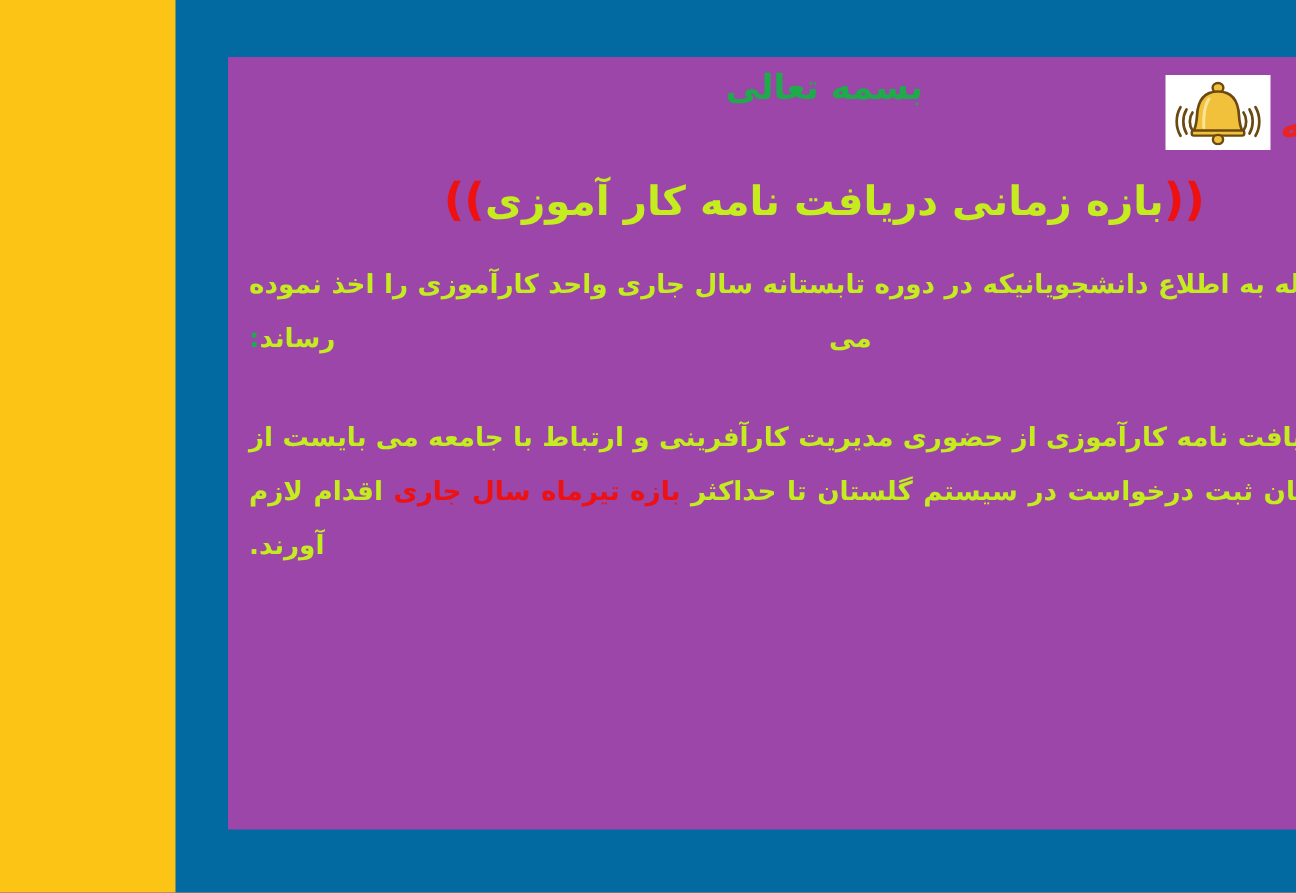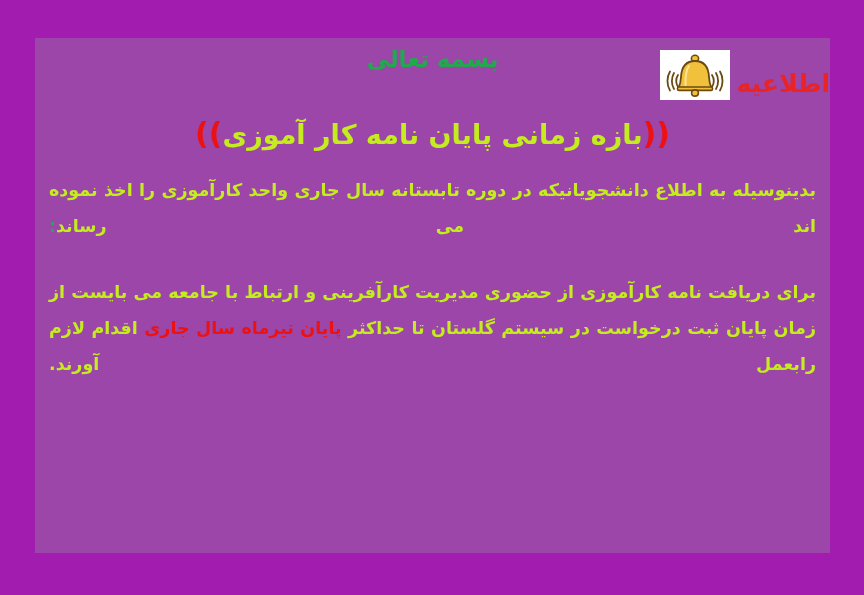--- a/index.html
+++ b/index.html
@@ -10,23 +10,23 @@
   body {
     width: 864px;
     height: 595px;
     background: #fcc515;
     font-family: "DejaVu Sans", "Liberation Sans", sans-serif;
     overflow: hidden;
   }
 
   .page {
     position: relative;
-    width: 864px;
+    width: 747px;
     height: 595px;
-    background: #a21caf;
+    background: #0369a1;
   }
 
   
   .panel {
     position: absolute;
     left: 35px;
     top: 38px;
     width: 795px;
     height: 515px;
     background: #9b46a8;
@@ -156,29 +156,29 @@
 
             <ellipse cx="30" cy="40" rx="3.4" ry="3.1" fill="#f2c13c" stroke="#6b4a12" stroke-width="1.6"></ellipse>
 
             <path d="M24 13 C21 17 20.3 24 20.5 32" fill="none" stroke="#fde39a" stroke-width="2" stroke-linecap="round"></path>
           </svg>
         </div>
       </div>
     </div>
 
     <div class="title">
-      <span class="quote">((</span><span>بازه زمانی پایان نامه کار آموزی</span><span class="quote">))</span>
+      <span class="quote">((</span><span>بازه زمانی دریافت نامه کار آموزی</span><span class="quote">))</span>
     </div>
 
     <div class="body">
 
       <p class="para"><span>بدینوسیله به اطلاع دانشجویانیکه در دوره تابستانه سال جاری واحد کارآموزی را اخذ</span> <span>نموده اند می رساند</span><span class="green-dark">:</span></p>
 
       <div class="spacer-18"></div>
 
-      <p class="para"><span>برای دریافت نامه کارآموزی از حضوری مدیریت کارآفرینی و ارتباط با جامعه می بایست از زمان پایان ثبت درخواست در سیستم گلستان تا حداکثر</span> <span class="red">پایان تیرماه سال جاری</span> <span>اقدام لازم رابعمل آورند.</span></p>
+      <p class="para"><span>برای دریافت نامه کارآموزی از حضوری مدیریت کارآفرینی و ارتباط با جامعه می بایست از زمان پایان ثبت درخواست در سیستم گلستان تا حداکثر</span> <span class="red">بازه تیرماه سال جاری</span> <span>اقدام لازم رابعمل آورند.</span></p>
 
       <div class="spacer-18"></div>
 
 
     </div>
   </div>
 </div>
 
 </body></html>

